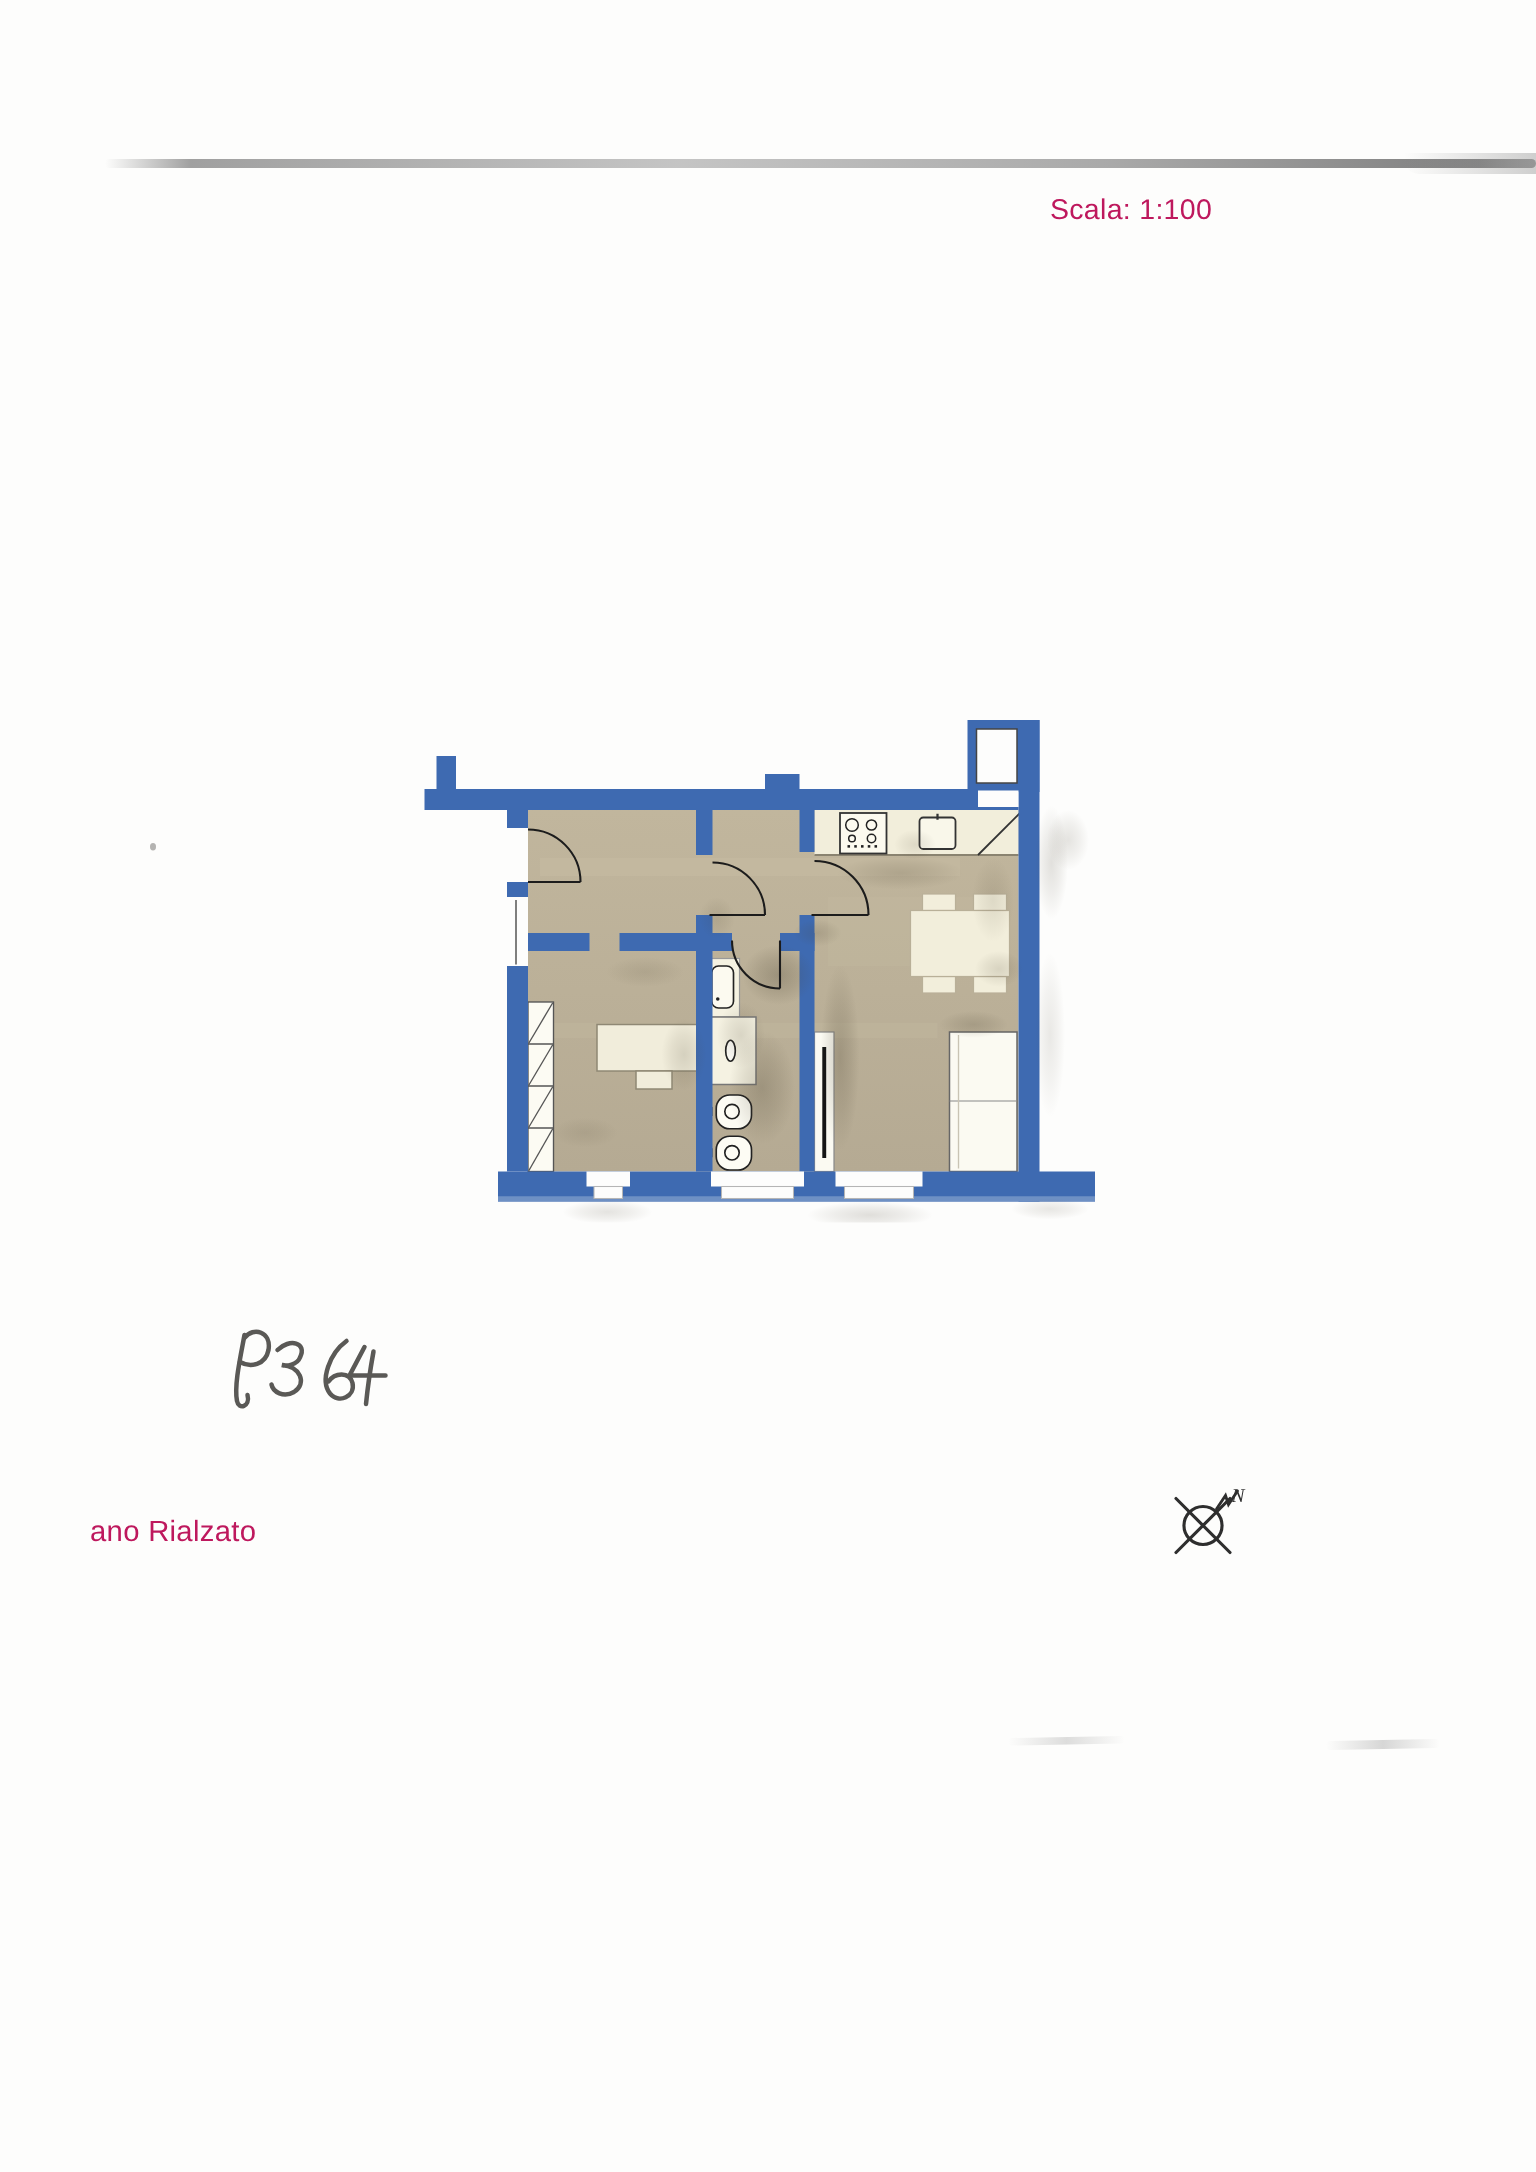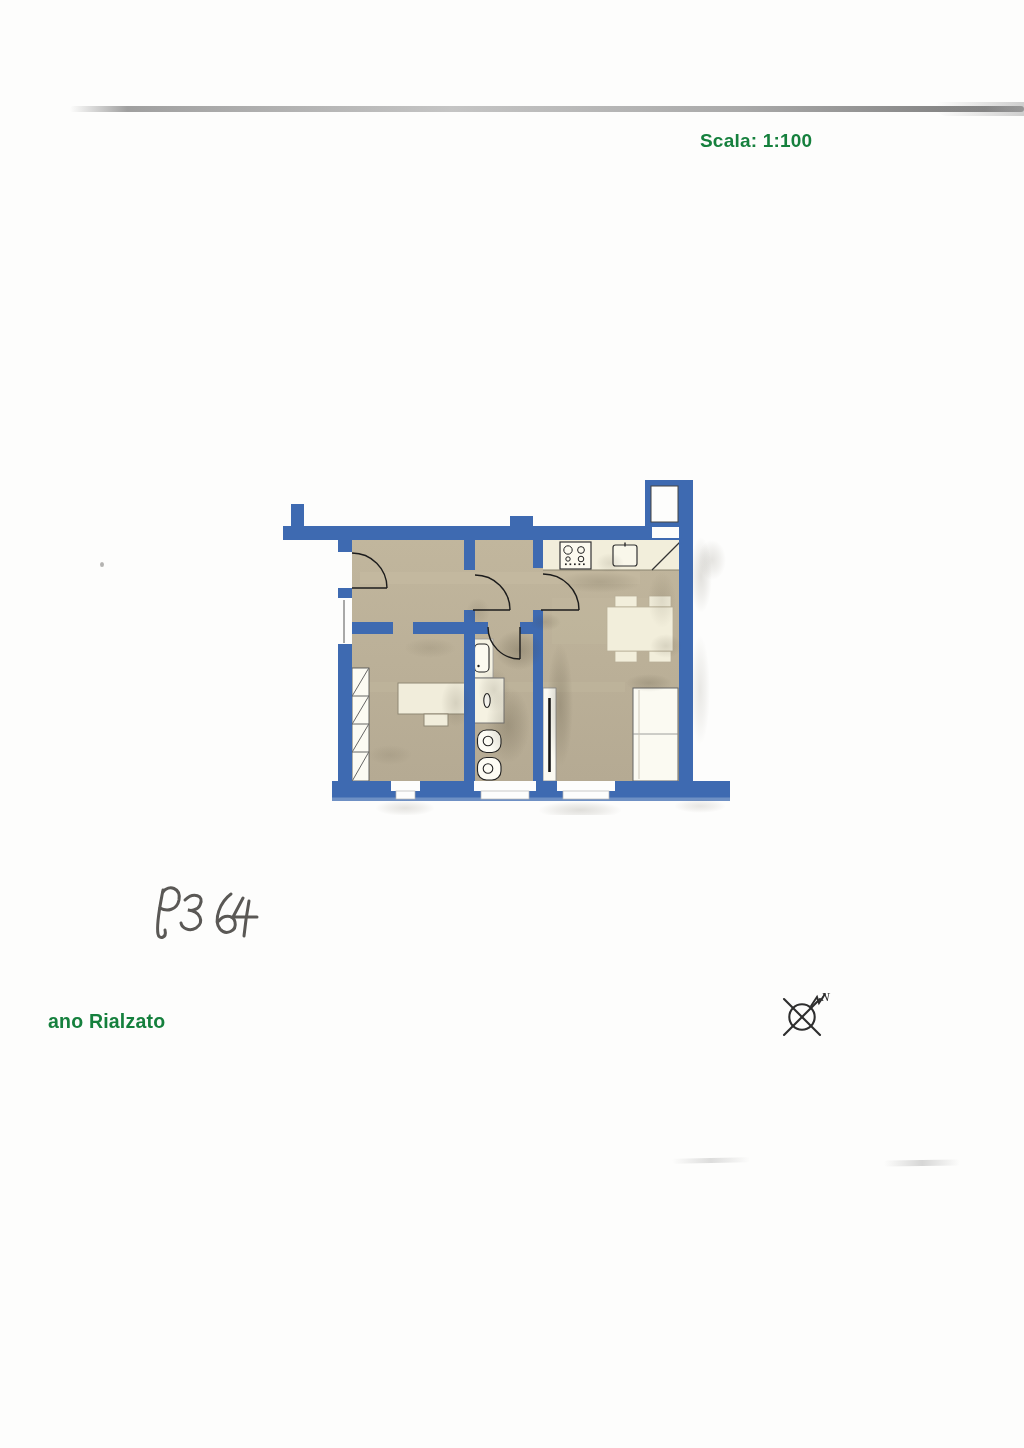--- a/index.html
+++ b/index.html
@@ -6,23 +6,23 @@
   #page{position:relative;width:1024px;height:1448px;background:#fdfdfc;overflow:hidden;
         font-family:"Liberation Sans",sans-serif;}
   .abs{position:absolute;}
   
   #scanline{left:70px;top:106px;width:954px;height:6px;border-radius:3px;
     background:linear-gradient(to right,rgba(150,150,150,0),rgba(120,120,120,.7) 6%,
       rgba(150,150,150,.55) 40%,rgba(125,125,125,.65) 70%,rgba(105,105,105,.85) 96%,rgba(140,140,140,.9));}
   #scanwedge{left:936px;top:102px;width:88px;height:14px;
     background:linear-gradient(to right,rgba(160,160,160,0),rgba(150,150,150,.45));
     border-radius:0 0 0 10px;}
-  .label{color:#15803d;font-weight:bold;}
+  .label{color:#be185d;}
   #scale-label{left:700px;top:130px;font-size:19px;letter-spacing:.2px;}
-  #floor-label{left:48px;top:1010px;font-size:19.5px;letter-spacing:.2px;}
+  #floor-label{left:60px;top:1010px;font-size:19.5px;letter-spacing:.2px;}
   .streak{opacity:.25;background:linear-gradient(to right,rgba(130,130,130,0),rgba(110,110,110,.9),rgba(130,130,130,0));
     border-radius:3px;transform:rotate(-1deg);}
   #streak1{left:672px;top:1158px;width:78px;height:5px;}
   #streak2{left:884px;top:1160px;width:76px;height:6px;opacity:.3;}
   #speck{left:100px;top:562px;width:4px;height:5px;border-radius:50%;
     background:rgba(120,118,114,.55);}
   svg{display:block;}
 </style>
 </head>
 <body>

